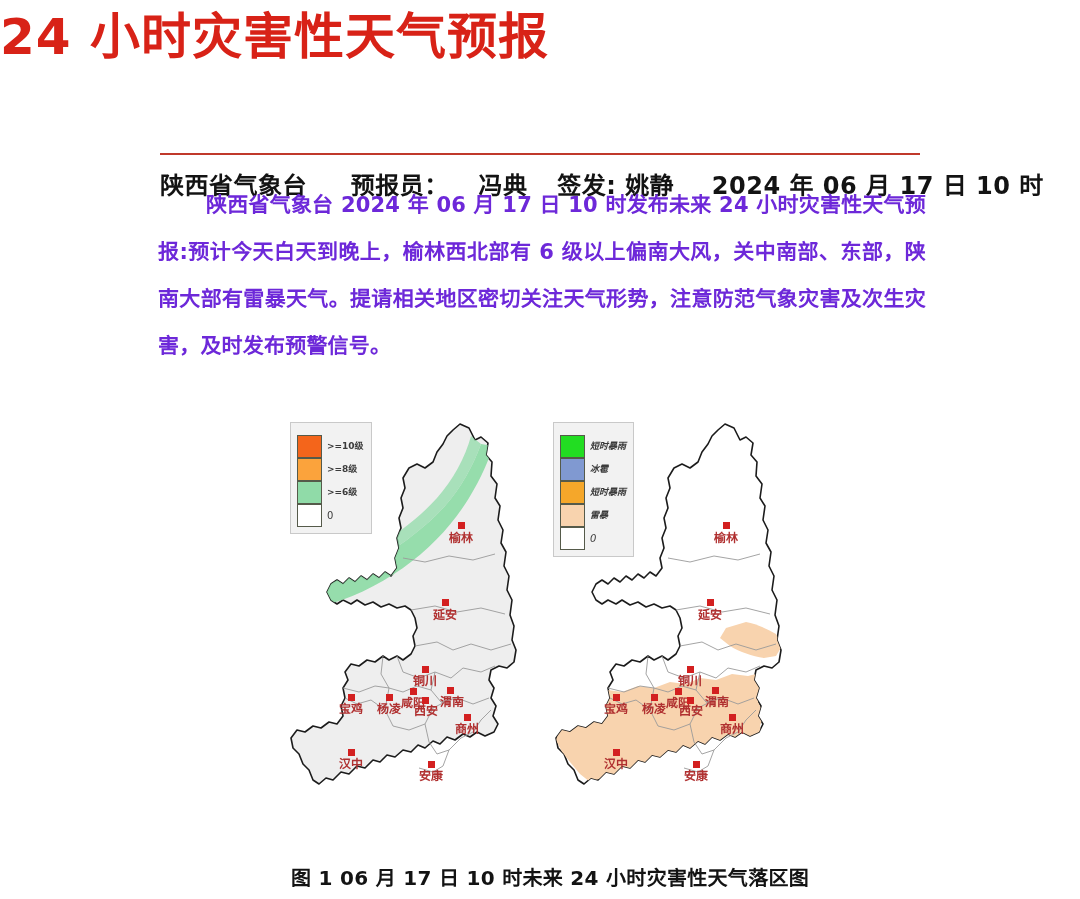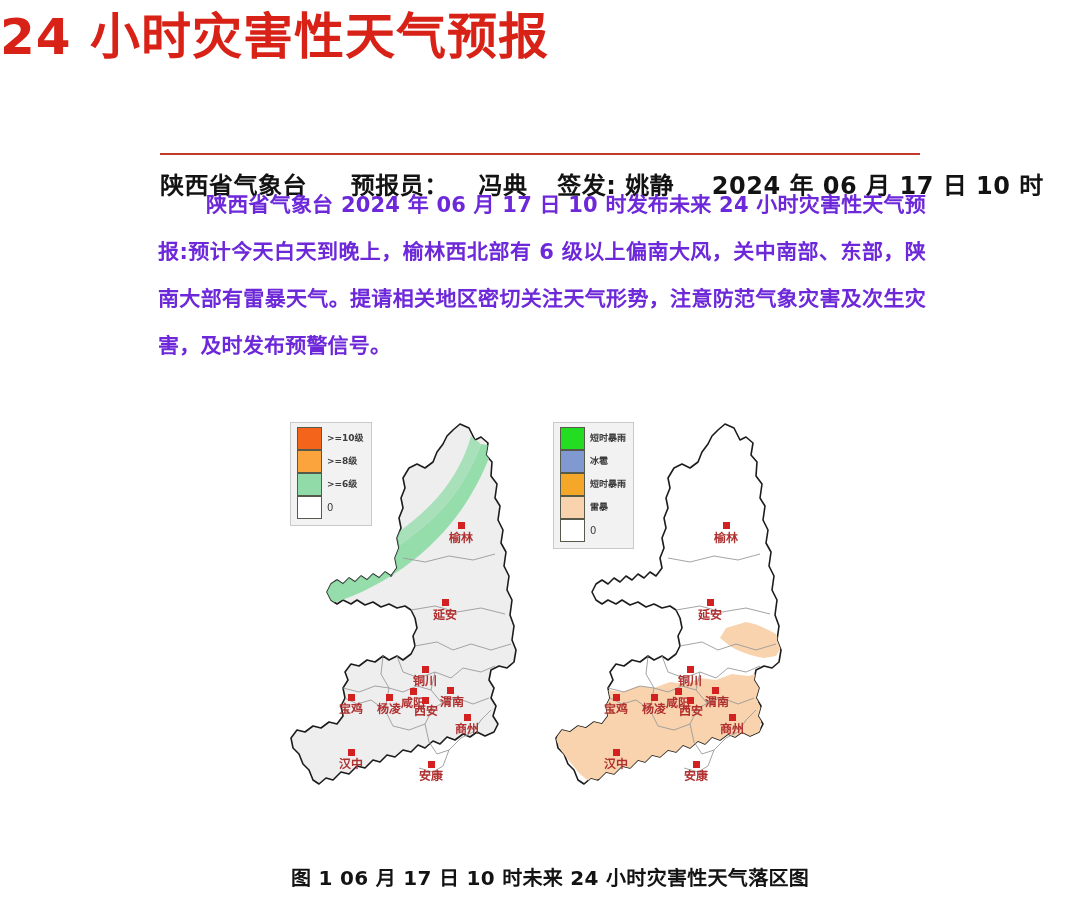--- a/index.html
+++ b/index.html
@@ -99,24 +99,24 @@
     height: 420px;
   }
 
   
   .legend {
     position: absolute;
     top: 12px;
     left: 5px;
     background: #f2f2f2;
     border: 1px solid #c9c9c9;
-    padding: 4px 7px 6px 6px;
+    padding: 12px 7px 6px 6px;
     z-index: 5;
   }
-  .legend.right-legend { left: 3px; }
+  .legend.right-legend { left: 3px; font-style: italic; }
   .legend-row {
     display: flex;
     align-items: center;
     height: 23px;
   }
   .legend-swatch {
     width: 25px;
     height: 23px;
     border: 1px solid #555a4a;
     box-sizing: border-box;

